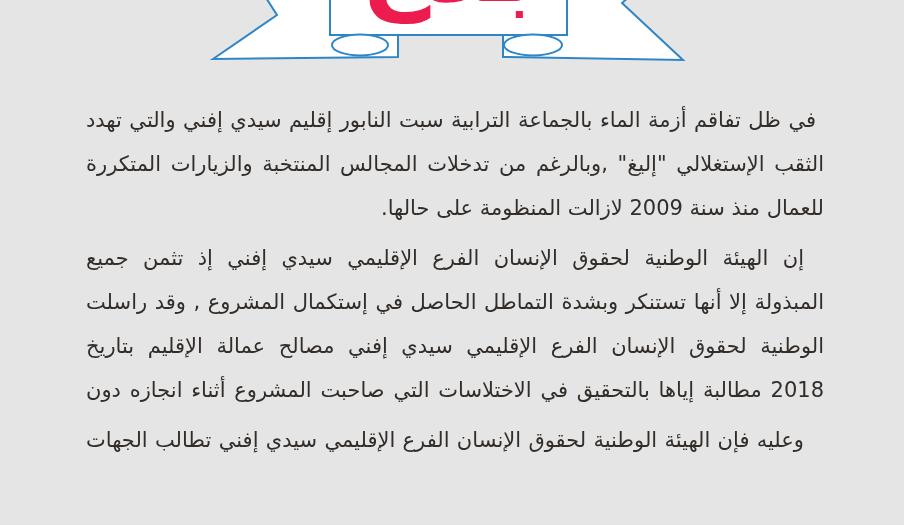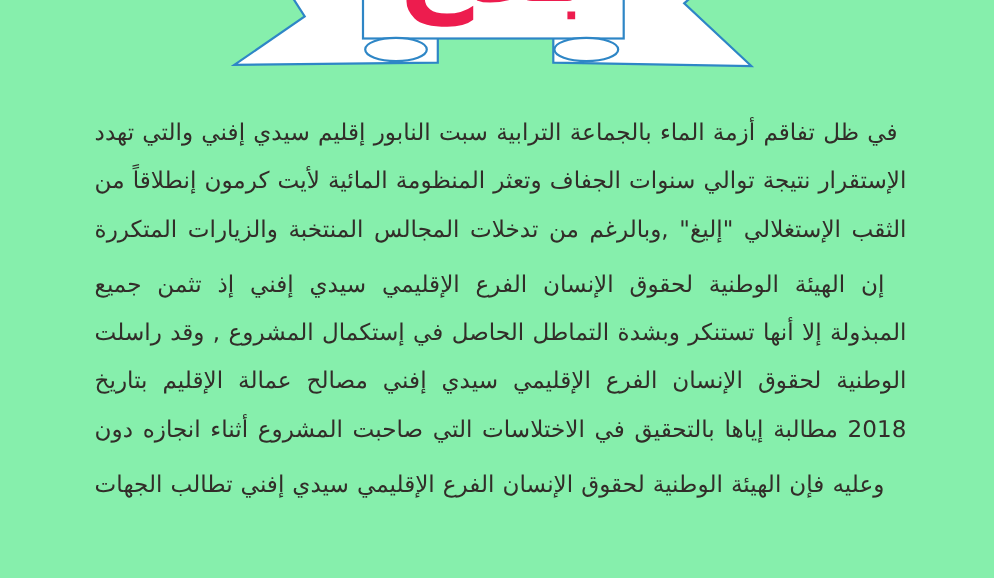--- a/index.html
+++ b/index.html
@@ -1,20 +1,20 @@
 <!DOCTYPE html>
 <html lang="ar" dir="rtl"><head>
 <meta charset="utf-8">
 <style>
   html,body{margin:0;padding:0;background:#ffffff;}
   .page{
     position:relative;
     width:904px;height:525px;
     overflow:hidden;
-    background:#86efac;
+    background:#e5e5e5;
     font-family:"DejaVu Sans",sans-serif;
   }
   
   .banner-wrap{position:absolute;top:0;left:0;width:904px;height:80px;}
   .banner-svg{position:absolute;top:0;left:0;}
   .banner-title{
     position:absolute;
     top:-84px;               
     left:330px;width:237px;
     text-align:center;
@@ -71,22 +71,22 @@
         <ellipse cx="533" cy="45" rx="29" ry="10.5"></ellipse>
       </g>
     </svg>
     <div class="banner-title">بلاغ</div>
   </div>
 
   <div class="content">
 
     <div class="para">
       <div class="line indent-sm">في ظل تفاقم أزمة الماء بالجماعة الترابية سبت النابور إقليم سيدي إفني والتي تهدد</div>
-      <div class="line">الإستقرار نتيجة توالي سنوات الجفاف وتعثر المنظومة المائية لأيت كرمون إنطلاقاً من</div>
       <div class="line">الثقب الإستغلالي "إليغ" ,وبالرغم من تدخلات المجالس المنتخبة والزيارات المتكررة</div>
+      <div class="line short">للعمال منذ سنة 2009 لازالت المنظومة على حالها.</div>
     </div>
 
     <div class="para">
       <div class="line indent-md">إن الهيئة الوطنية لحقوق الإنسان الفرع الإقليمي سيدي إفني إذ تثمن جميع المجهودات</div>
       <div class="line">المبذولة إلا أنها تستنكر وبشدة التماطل الحاصل في إستكمال المشروع , وقد راسلت الهيئة</div>
       <div class="line">الوطنية لحقوق الإنسان الفرع الإقليمي سيدي إفني مصالح عمالة الإقليم  بتاريخ 19شتنبر</div>
       <div class="line">2018 مطالبة إياها بالتحقيق في الاختلاسات التي صاحبت المشروع أثناء انجازه دون رد</div>
     </div>
 
     <div class="para">

